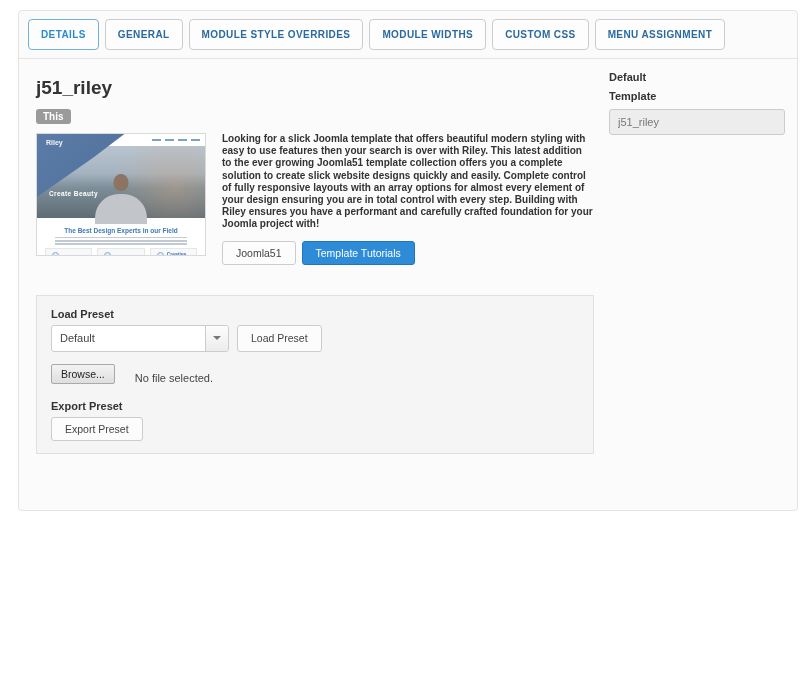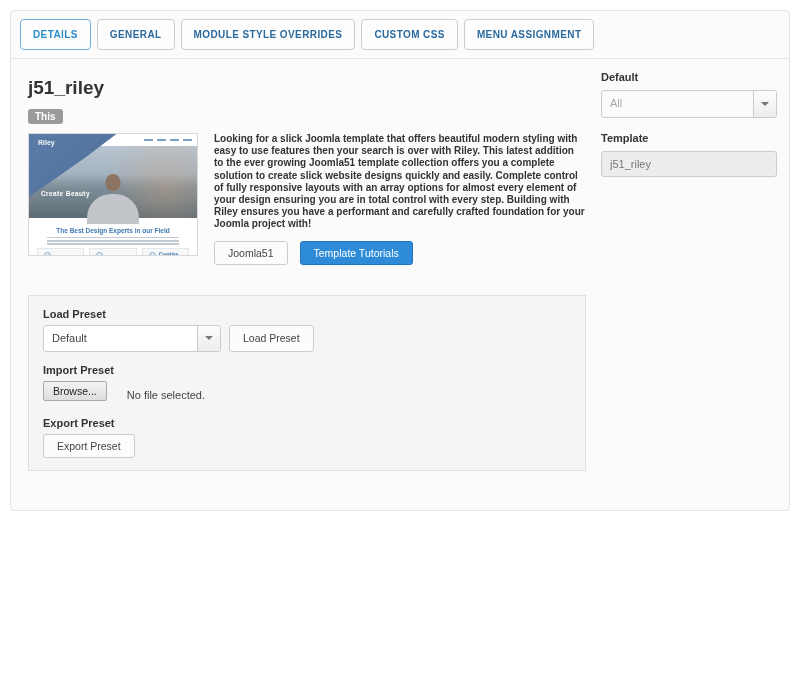--- a/index.html
+++ b/index.html
@@ -1,21 +1,21 @@
 <!DOCTYPE html>
 <html><head>
 <meta charset="utf-8">
 <style>
   * { box-sizing: border-box; margin: 0; padding: 0; }
   html,body { background:#fff; }
   body { font-family:"Liberation Sans", sans-serif; color:#333; }
   .page { position:relative; width:800px; height:674px; background:#fff; overflow:hidden; }
 
   
-  .panel { position:absolute; left:10px; top:10px; width:780px; height:501px;
+  .panel { position:absolute; left:18px; top:10px; width:780px; height:501px;
            background:#fbfbfb; border:1px solid #e4e4e4; border-radius:4px; }
 
   
   .tabs { display:flex; gap:6px; padding:8px 9px; border-bottom:1px solid #e4e4e4; }
   .tab { background:#fdfdfd; border:1px solid #ccc; border-radius:4px;
          padding:9px 12px; font-size:10px; font-weight:bold; letter-spacing:.4px;
          color:#2a6a9f; font-family:"Liberation Sans",sans-serif; cursor:pointer; white-space:nowrap; }
   .tab.active { border-color:#72b0dd; color:#2b8ccb; }
 
   
@@ -52,21 +52,21 @@
              background:repeating-linear-gradient(180deg,#c3cad1 0 1.5px, transparent 1.5px 3.2px); }
   .t-tiles { position:absolute; left:8px; right:8px; top:114px; display:flex; gap:5px; }
   .t-tile { flex:1; height:14px; background:#f7f8fa; border:1px solid #e4e7ea; position:relative; }
   .t-ico { position:absolute; left:6px; top:3px; width:7px; height:7px; border-radius:50%;
            background:#e9eef4; border:1px solid #86aace; }
   .t-tile-head { position:absolute; left:16px; top:2px; font-size:5px; font-weight:bold; color:#3f78b3; }
 
   
   .desc-col { margin-left:16px; width:372px; }
   .desc { font-size:10px; line-height:12.2px; color:#333;font-weight:bold; }
-  .btn-row { margin-top:10px; display:flex; gap:12px; }
+  .btn-row { margin-top:10px; display:flex; gap:6px; }
   .btn { display:inline-block; background:#fcfcfc; border:1px solid #ccc; border-radius:3px;
          color:#444; font-size:10.5px; padding:5px 13px; cursor:pointer;
          font-family:"Liberation Sans",sans-serif; }
   .btn-primary { background:#2d8bd8; border-color:#2276c0; color:#fff; }
 
   
   .preset { margin-top:30px; width:558px; background:#f5f5f5; border:1px solid #e0e0e0;
             border-radius:0; padding:12px 14px; }
   .flabel { font-size:11px; font-weight:bold; color:#333; margin-bottom:5px; }
   .combo-row { display:flex; gap:8px; margin-bottom:12px; align-items:stretch; }
@@ -95,20 +95,21 @@
 </head>
 <body>
 
 <div class="page">
   <div class="panel">
 
     <div class="tabs">
       <button class="tab active">DETAILS</button>
       <button class="tab">GENERAL</button>
       <button class="tab">MODULE STYLE OVERRIDES</button>
+      <button class="tab">MODULE WIDTHS</button>
       <button class="tab">CUSTOM CSS</button>
       <button class="tab">MENU ASSIGNMENT</button>
     </div>
 
     <div class="content">
 
       <h1 class="title">j51_riley</h1>
       <span class="badge">This</span>
 
       <div class="media-row">
@@ -158,36 +159,31 @@
       <div class="preset">
         <div class="flabel">Load Preset</div>
         <div class="combo-row">
           <div class="combo">
             <span class="combo-value">Default</span>
             <span class="combo-caret"></span>
           </div>
           <button class="btn">Load Preset</button>
         </div>
 
-        <div class="flabel">Import Preset</div>
         <div class="file-row">
           <button class="browse-btn">Browse...</button>
           <span class="file-status">No file selected.</span>
         </div>
 
         <div class="flabel">Export Preset</div>
         <button class="btn">Export Preset</button>
       </div>
 
       
       <div class="sidebar">
         <div class="flabel">Default</div>
-        <div class="combo disabled">
-          <span class="combo-value">All</span>
-          <span class="combo-caret"></span>
-        </div>
         <div class="flabel">Template</div>
         <input class="tpl-input" readonly="" value="j51_riley" style="">
       </div>
 
     </div>
   </div>
 </div>
 
 </body></html>

